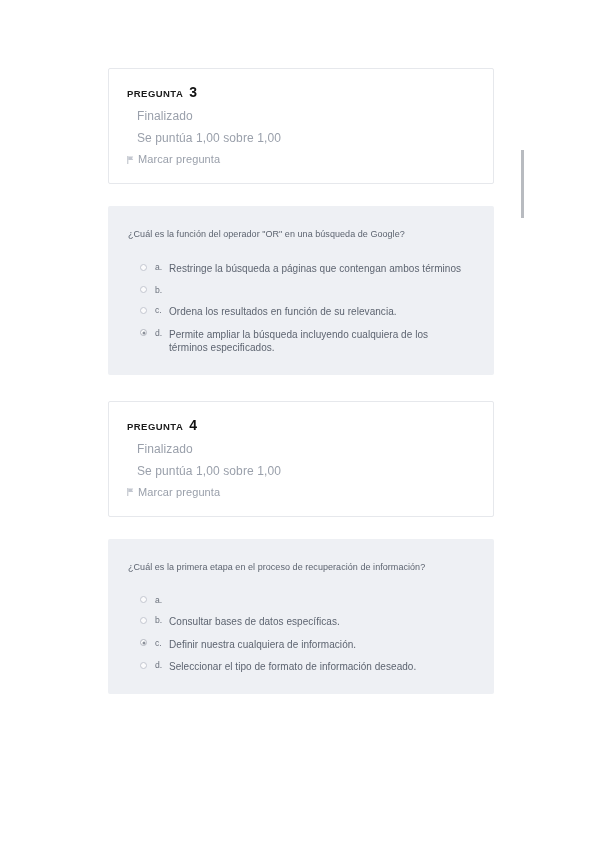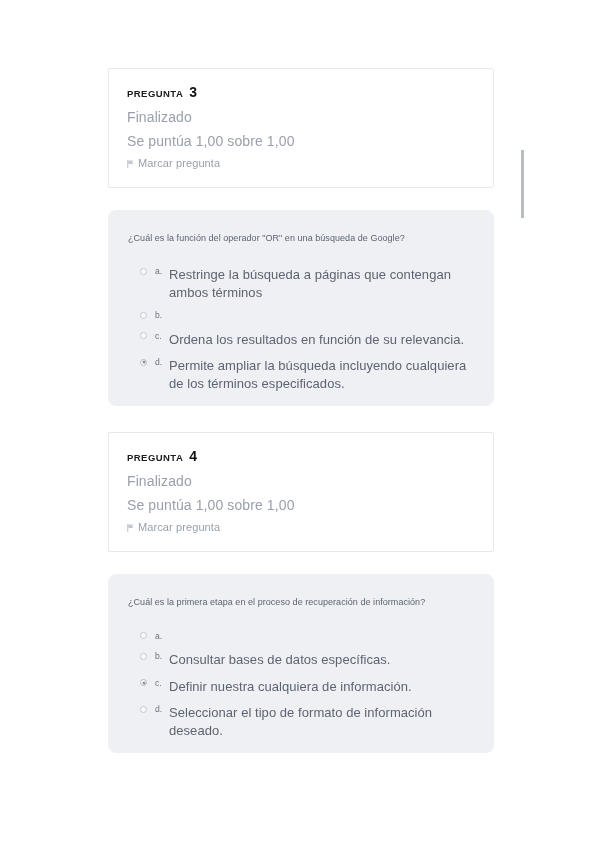--- a/index.html
+++ b/index.html
@@ -54,24 +54,24 @@
     gap: 6px;
   }
   .qcard-title .qnum {
     font-size: 14px;
     font-weight: bold;
     letter-spacing: 0;
     color: #111111;
   }
 
   .qmeta {
-    font-size: 14px;
+    font-size: 12px;
     color: #9aa0ab;
     line-height: 1;
-    margin: 0 0 10px 0;
+    margin: 0 0 10px 10px;
     letter-spacing: 0.1px;
   }
   .qmeta:last-child { margin-bottom: 0; }
 
   .qflag {
     display: flex;
     align-items: center;
     gap: 4px;
     font-size: 11px;
     color: #9aa0ab;
@@ -83,22 +83,22 @@
     width: 7px;
     height: 8px;
     position: relative;
     flex: 0 0 auto;
   }
   .flag-icon svg { display: block; }
 
   
   .qbody {
     background: #eef0f4;
-    border-radius: 8px;
-    padding: 22px 20px 14px 20px;
+    border-radius: 2px;
+    padding: 22px 20px 20px 20px;
     box-sizing: border-box;
   }
 
   .qtext {
     font-size: 9px;
     color: #5d6470;
     line-height: 1.35;
     margin: 0 0 22px 0;
     letter-spacing: 0.05px;
   }
@@ -148,21 +148,21 @@
   .answer-letter {
     flex: 0 0 auto;
     width: 14px;
     font-size: 8.6px;
     color: #6b717c;
     line-height: 1.35;
     letter-spacing: 0.05px;
   }
 
   .answer-text {
-    font-size: 13px;
+    font-size: 10px;
     color: #5d6470;
     line-height: 1.35;
     letter-spacing: 0.05px;
     max-width: 300px;
   }
 
   .gap-between-cards { height: 22px; }
   .gap-between-blocks { height: 26px; }
 
   

